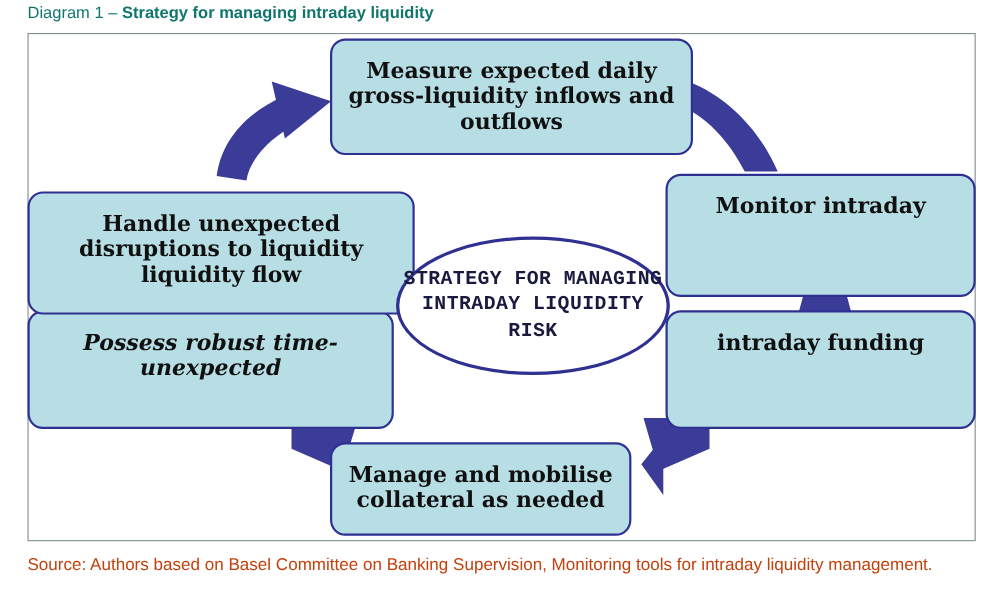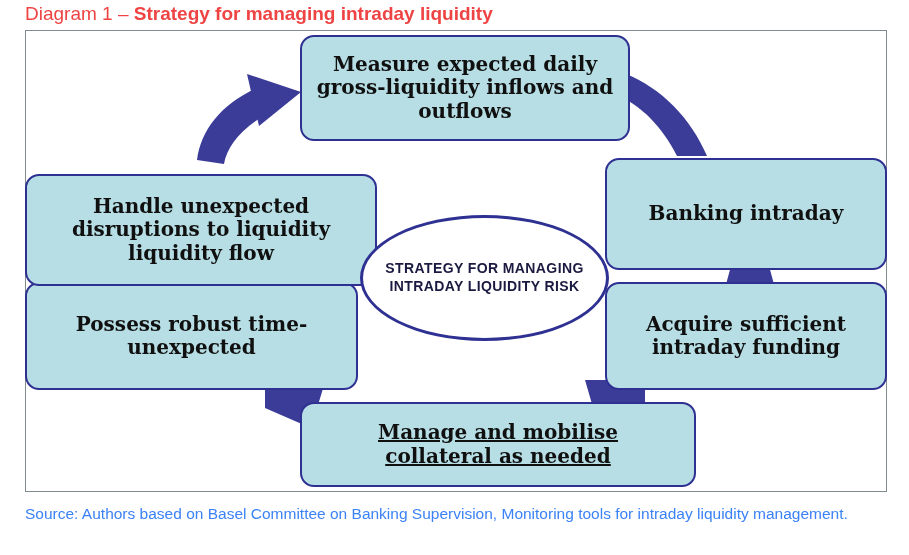--- a/index.html
+++ b/index.html
@@ -5,77 +5,77 @@
   html,body{margin:0;padding:0;background:#ffffff;}
   body{
     width:909px;height:555px;position:relative;overflow:hidden;
     font-family:"Liberation Sans", sans-serif;
     -webkit-font-smoothing:antialiased;
   }
 
   
   #title{
     position:absolute;left:25px;top:3px;width:860px;height:24px;
-    font-size:19px;color:#ef4444;white-space:nowrap;
+    font-size:15px;color:#0f766e;white-space:nowrap;
   }
   #title .reg{font-weight:400;}
   #title .bold{font-weight:700;}
 
   
   #frame{
     position:absolute;left:25px;top:30px;width:862px;height:462px;
     border:1px solid #7f8c8d;box-sizing:border-box;background:#ffffff;
   }
 
   
   #stage{position:absolute;left:25px;top:30px;width:862px;height:462px;}
   #connectors{position:absolute;left:0;top:0;width:862px;height:462px;}
 
   
   .pbox{
     position:absolute;box-sizing:border-box;
     background:#b6dee4;
     border:2.5px solid #2e3192;
     border-radius:14px;
-    display:flex;align-items:center;justify-content:center;
+    display:flex;justify-content:center;
     text-align:center;
     font-family:"DejaVu Serif", serif;
     font-weight:700;
     color:#101010;
     font-size:20px;
     line-height:1.16;
-    padding:0 10px;
+    padding:16px 10px;
     z-index:3;
   }
   .pbox span{display:block;}
 
   #box-measure   {left:275px;top:5px;   width:330px;height:106px;}
   #box-monitor   {left:580px;top:128px; width:282px;height:112px;}
   #box-acquire   {left:580px;top:252px; width:282px;height:108px;}
-  #box-manage    {left:275px;top:372px; width:396px;height:85px;text-decoration:underline; }
-  #box-possess   {left:0px;  top:252px; width:333px;height:108px;}
+  #box-manage    {left:275px;top:372px; width:274px;height:85px; }
+  #box-possess   {left:0px;  top:252px; width:333px;height:108px;font-style:italic;}
   #box-handle    {left:0px;  top:144px; width:352px;height:112px;}
 
   
   #centre{
     position:absolute;left:335px;top:185px;width:243px;height:120px;
     border:3px solid #2e3192;border-radius:50%;background:#ffffff;
     display:flex;align-items:center;justify-content:center;text-align:center;
     z-index:4;
   }
   #centre-text{
-    font-family:Liberation Sans, sans-serif;
-    font-weight:700;font-size:14px;line-height:1.28;
+    font-family:Liberation Mono, monospace;
+    font-weight:700;font-size:18px;line-height:1.28;
     color:#1a1a40;letter-spacing:.4px;
   }
 
   
   #source{
     position:absolute;left:25px;top:503px;width:850px;
-    font-size:15.5px;line-height:1.45;color:#3b82f6;font-weight:400;
+    font-size:15.5px;line-height:1.45;color:#c2410c;font-weight:400;
   }
 </style>
 </head>
 <body>
 
 <div id="title">
   <span class="reg">Diagram 1 – </span><span class="bold">Strategy for managing intraday liquidity</span>
 </div>
 
 <div id="frame"></div>
@@ -129,27 +129,26 @@
   <div class="pbox" id="box-measure">
     <div>
       <span>Measure expected daily</span>
       <span>gross-liquidity inflows and</span>
       <span>outflows</span>
     </div>
   </div>
 
   <div class="pbox" id="box-monitor">
     <div>
-      <span>Banking intraday</span>
+      <span>Monitor intraday</span>
     </div>
   </div>
 
   <div class="pbox" id="box-acquire">
     <div>
-      <span>Acquire sufficient</span>
       <span>intraday funding</span>
     </div>
   </div>
 
   <div class="pbox" id="box-manage">
     <div>
       <span>Manage and mobilise</span>
       <span>collateral as needed</span>
     </div>
   </div>

